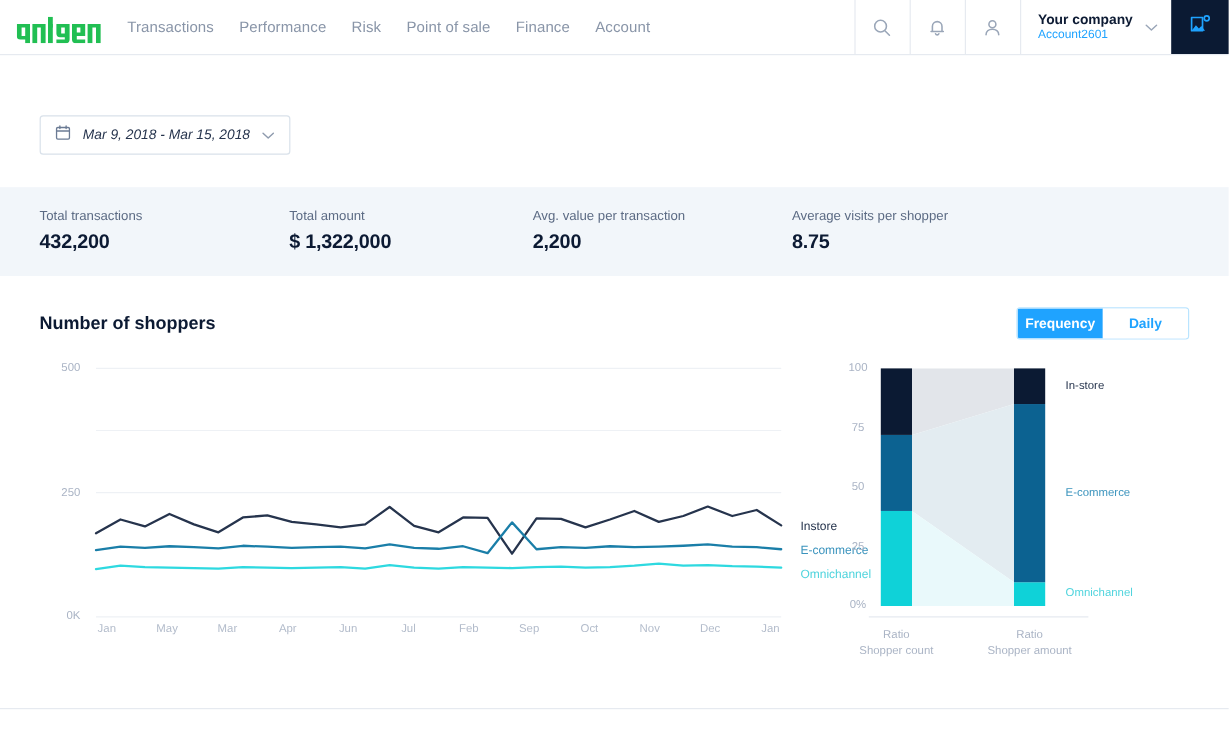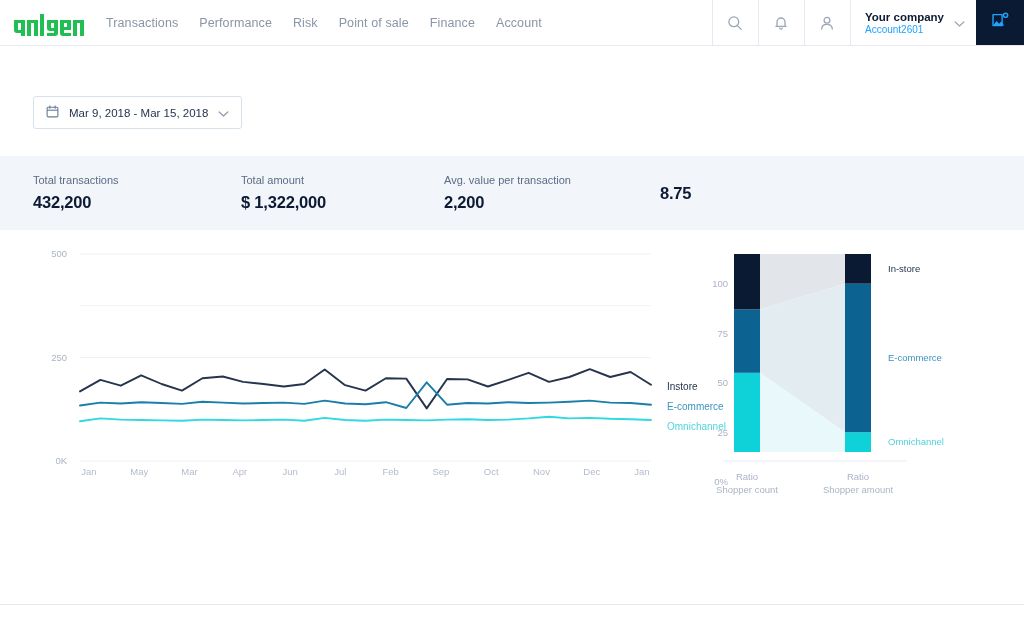--- a/index.html
+++ b/index.html
@@ -55,21 +55,21 @@
     display: flex; justify-content: space-between; align-items: flex-start;
     height: 110px;
   }
   .title { font-size: 25px; font-weight: bold; letter-spacing: -0.3px; color: #0c1a33; }
   .subtitle { font-size: 11.5px; color: #5c6b84; margin-top: 7px; }
   .daterange {
     margin-top: 17px;
     display: flex; align-items: center; gap: 10px;
     border: 1px solid #d9e1ea; border-radius: 3px;
     height: 33px; padding: 0 12px; min-width: 200px;
-    cursor: pointer; background: #fff;
+    cursor: pointer; background: #fff; font-style: italic;
   }
   .daterange-label { font-size: 11.5px; color: #26344d; flex: 1 1 auto; white-space: nowrap; }
 
   
   .kpibar {
     background: #f2f6fa;
     height: 74px; width: 1024px;
     display: flex; align-items: center;
     padding: 0 33px;
   }
@@ -117,21 +117,21 @@
   }
   .lg-instore { color: #26344d; }
   .lg-ecom { color: #3a93bd; }
   .lg-omni { color: #4fd4dd; }
 
   
   .ribbon { position: relative; width: 280px; height: 250px; margin-left: 14px; }
   .ribbon svg { position: absolute; top: 0; left: 0; }
   .rtick {
     position: absolute; font-size: 9.5px; color: #aab4c5;
-    text-align: right; width: 26px; left: 0; margin-top: 30px;
+    text-align: center; width: 26px; left: 0;
   }
   .rlabel { position: absolute; font-size: 9.5px; white-space: nowrap; left: 186px; }
   .rl-instore { color: #26344d; }
   .rl-ecom { color: #3a93bd; }
   .rl-omni { color: #4fd4dd; }
   .rcat {
     position: absolute; font-size: 9.5px; color: #aab4c5;
     text-align: center; width: 110px; line-height: 13px;
   }
 
@@ -241,25 +241,33 @@
   </div>
   <div class="kpi">
     <div class="kpi-label">Total amount</div>
     <div class="kpi-value">$ 1,322,000</div>
   </div>
   <div class="kpi">
     <div class="kpi-label">Avg. value per transaction</div>
     <div class="kpi-value">2,200</div>
   </div>
   <div class="kpi">
+    <div class="kpi-label">Average visits per shopper</div>
     <div class="kpi-value">8.75</div>
   </div>
 </div>
 
 <div class="chart-section">
+  <div class="chart-head">
+    <div class="chart-title">Number of shoppers</div>
+    <div class="toggle">
+      <div class="toggle-opt active">Frequency</div>
+      <div class="toggle-opt inactive">Daily</div>
+    </div>
+  </div>
 
   <div class="charts-row">
 
     <div class="linechart">
       <svg width="655" height="250" id="line-svg">
           <line x1="47" x2="618" y1="217" y2="217" stroke="#eef1f5" stroke-width="1"></line>
           <line x1="47" x2="618" y1="113.5" y2="113.5" stroke="#eef1f5" stroke-width="1"></line>
           <line x1="47" x2="618" y1="61.75" y2="61.75" stroke="#eef1f5" stroke-width="1"></line>
           <line x1="47" x2="618" y1="10" y2="10" stroke="#eef1f5" stroke-width="1"></line>
           <polyline points="47.0,147.4 67.4,135.9 87.8,141.7 108.2,131.3 128.6,140.0 149.0,146.6 169.4,134.2 189.8,132.5 210.1,137.9 230.5,140.0 250.9,142.5 271.3,140.0 291.7,125.5 312.1,141.2 332.5,146.6 352.9,134.2 373.3,134.6 393.7,164.4 414.1,135.0 434.5,135.4 454.9,142.5 475.3,135.9 495.6,128.8 516.0,137.9 536.4,133.0 556.8,125.1 577.2,133.0 597.6,128.0 618.0,140.8" fill="none" stroke="#26344d" stroke-width="1.9" stroke-linejoin="round" stroke-linecap="round"></polyline>

